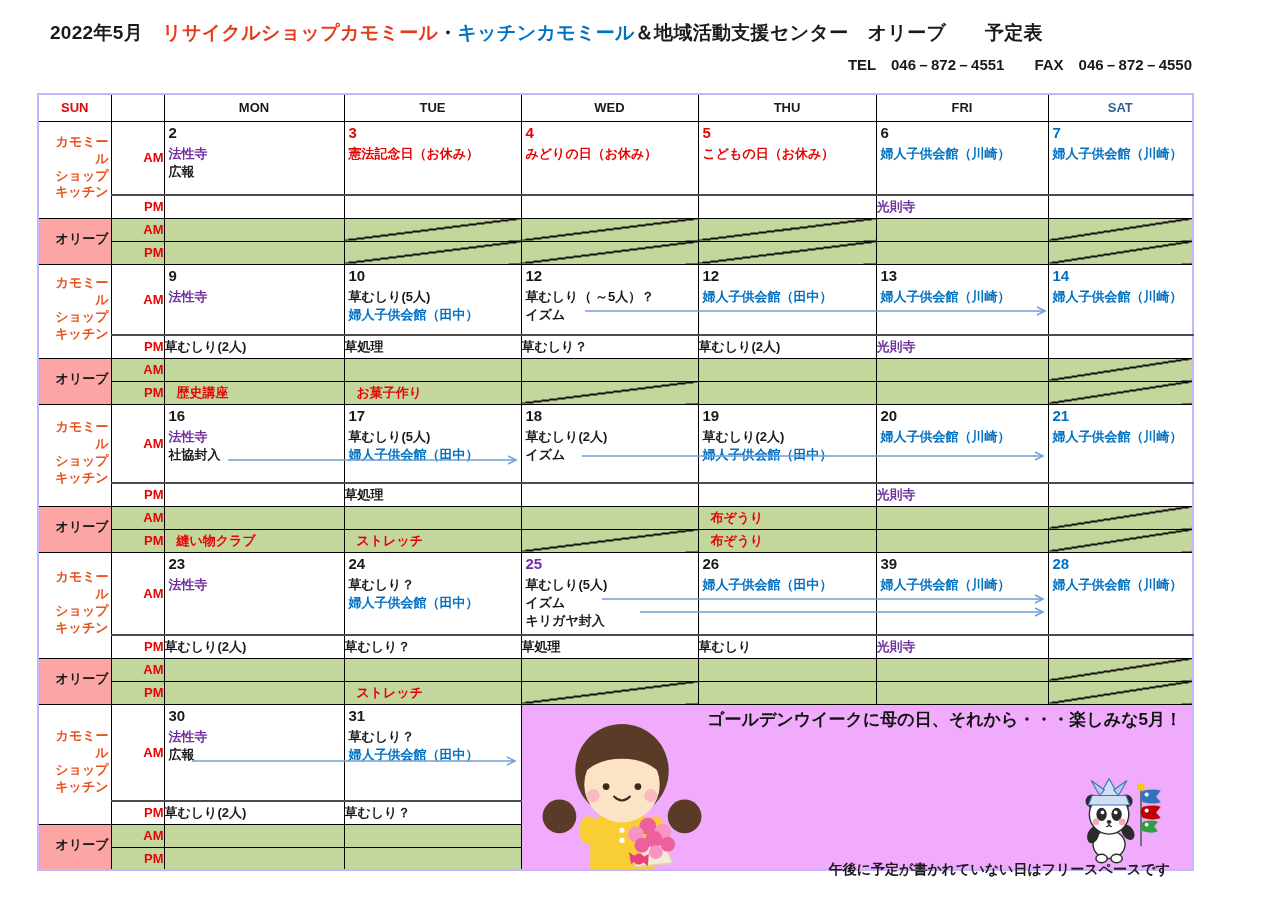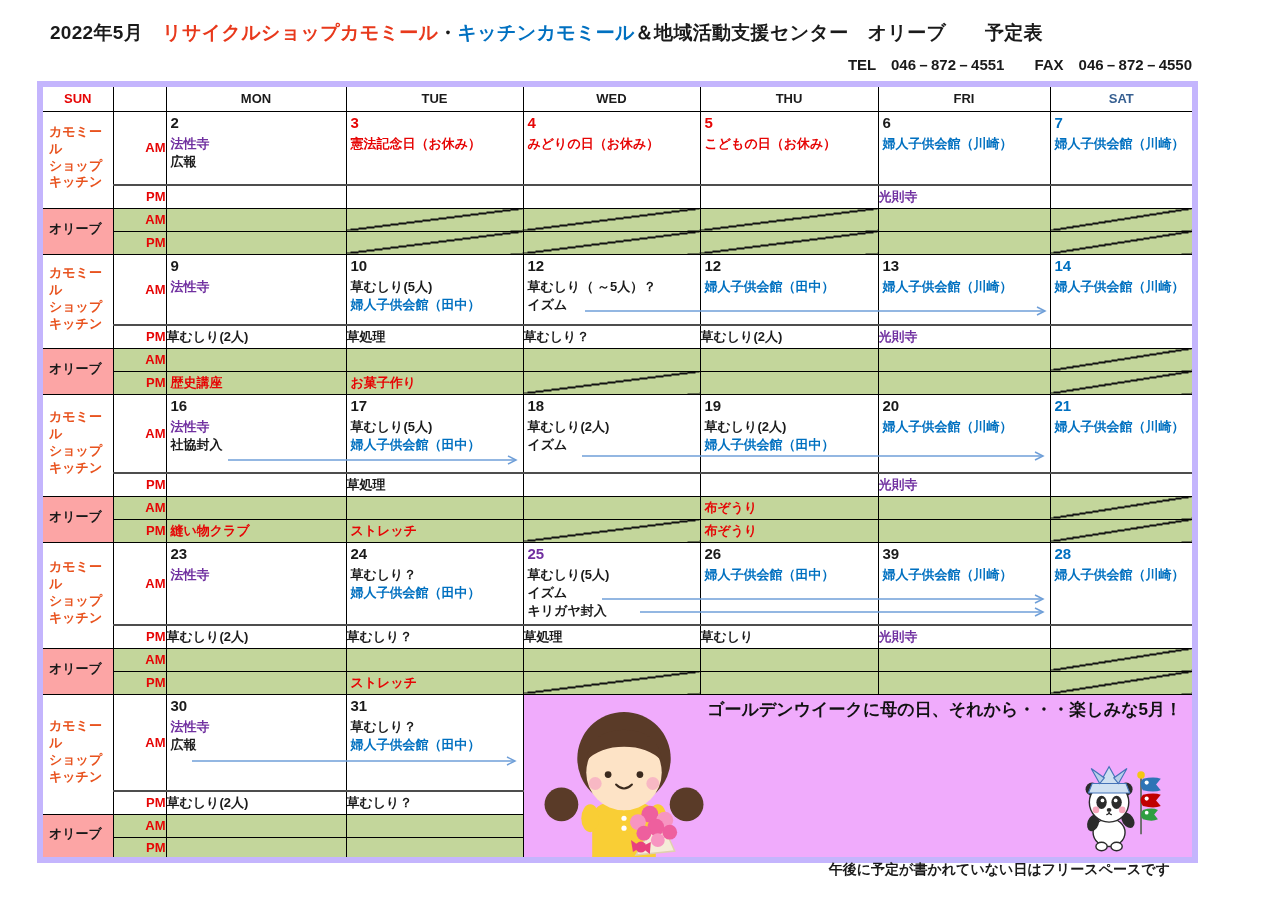--- a/index.html
+++ b/index.html
@@ -3,39 +3,39 @@
 <meta charset="utf-8">
 <style>
   html,body{margin:0;padding:0}
   body{width:1280px;height:905px;background:#fff;position:relative;overflow:hidden;
        font-family:"Liberation Sans","DejaVu Sans",sans-serif;color:#1a1a1a}
   .page{position:absolute;inset:0}
   .title{position:absolute;left:50px;top:20px;font-size:19px;font-weight:bold;white-space:nowrap;letter-spacing:.3px}
   .t-red{color:#e8391c}
   .t-blue{color:#0070c0}
   .contact{position:absolute;right:88px;top:56px;font-size:15px;font-weight:bold;white-space:nowrap}
-  table.cal{position:absolute;left:37px;top:81px;border-collapse:collapse;table-layout:fixed;border:6px solid #c4b5fd;background:#fff}
+  table.cal{position:absolute;left:37px;top:93px;border-collapse:collapse;table-layout:fixed;border:2px solid #c4b5fd;background:#fff}
   .cal th,.cal td{border:1px solid #000;padding:0;overflow:hidden}
   .cal thead tr{height:27px}
   .cal thead th{font-size:13px;font-weight:bold;text-align:center;background:#fff}
   th.sun{color:#e60505}
   th.sat{color:#365f91}
   tr.h0{height:74px} tr.h1{height:71px} tr.h2{height:79px} tr.h3{height:83px} tr.h4{height:97px}
   tr.pmrow{height:23px} tr.orow{height:23px}
   tr.pmrow td{border-top:2px solid #4d4d4d}
-  td.lbl{font-size:13px;font-weight:bold;text-align:left;padding:0 2px 4px 6px;vertical-align:middle}
+  td.lbl{font-size:13px;font-weight:bold;text-align:right;padding:0 2px 4px 6px;vertical-align:middle}
   td.kamo{color:#e8531f;white-space:pre-line;line-height:1.3}
   td.olv{background:#fca5a5;color:#1a1a1a}
   td.ampm{font-size:13px;font-weight:bold;color:#e60505;text-align:right;vertical-align:middle}
   td.og{background:#c3d69b}
   td.daycell{vertical-align:top;padding:2px 2px 0 4px}
   .dnum{font-size:15px;font-weight:bold;line-height:1.15;margin-bottom:4px}
   .ev{font-size:13px;font-weight:bold;line-height:1.4;white-space:nowrap}
   td.pmcell{font-size:13px;font-weight:bold;vertical-align:middle;white-space:nowrap}
-  td.ocell{font-size:13px;font-weight:bold;color:#e60505;padding-left:4px;vertical-align:middle;background:#c3d69b;white-space:nowrap}
+  td.ocell{font-size:13px;font-weight:bold;color:#e60505;padding-left:12px;vertical-align:middle;background:#c3d69b;white-space:nowrap}
   td.x{background-image:linear-gradient(to bottom right,transparent calc(50% - 1px),#111 calc(50% - 1px),#111 calc(50% + 1px),transparent calc(50% + 1px))}
   td.merged{background:#f0abfc;position:relative;vertical-align:top}
   .gw-message{position:absolute;top:3px;right:10px;font-size:17px;font-weight:bold;color:#111;white-space:nowrap}
   svg.girl{position:absolute;left:10px;bottom:0;width:182px;height:154px}
   svg.panda{position:absolute;right:28px;bottom:2px;width:92px;height:94px}
   .note{position:absolute;right:110px;top:861px;font-size:14px;font-weight:bold;white-space:nowrap}
   svg.arrows{position:absolute;left:0;top:0;width:1280px;height:905px;pointer-events:none}
   .c-red{color:#e60505}.c-blue{color:#0070c0}.c-purple{color:#7030a0}.c-black{color:#1a1a1a}
 </style>
 </head>

